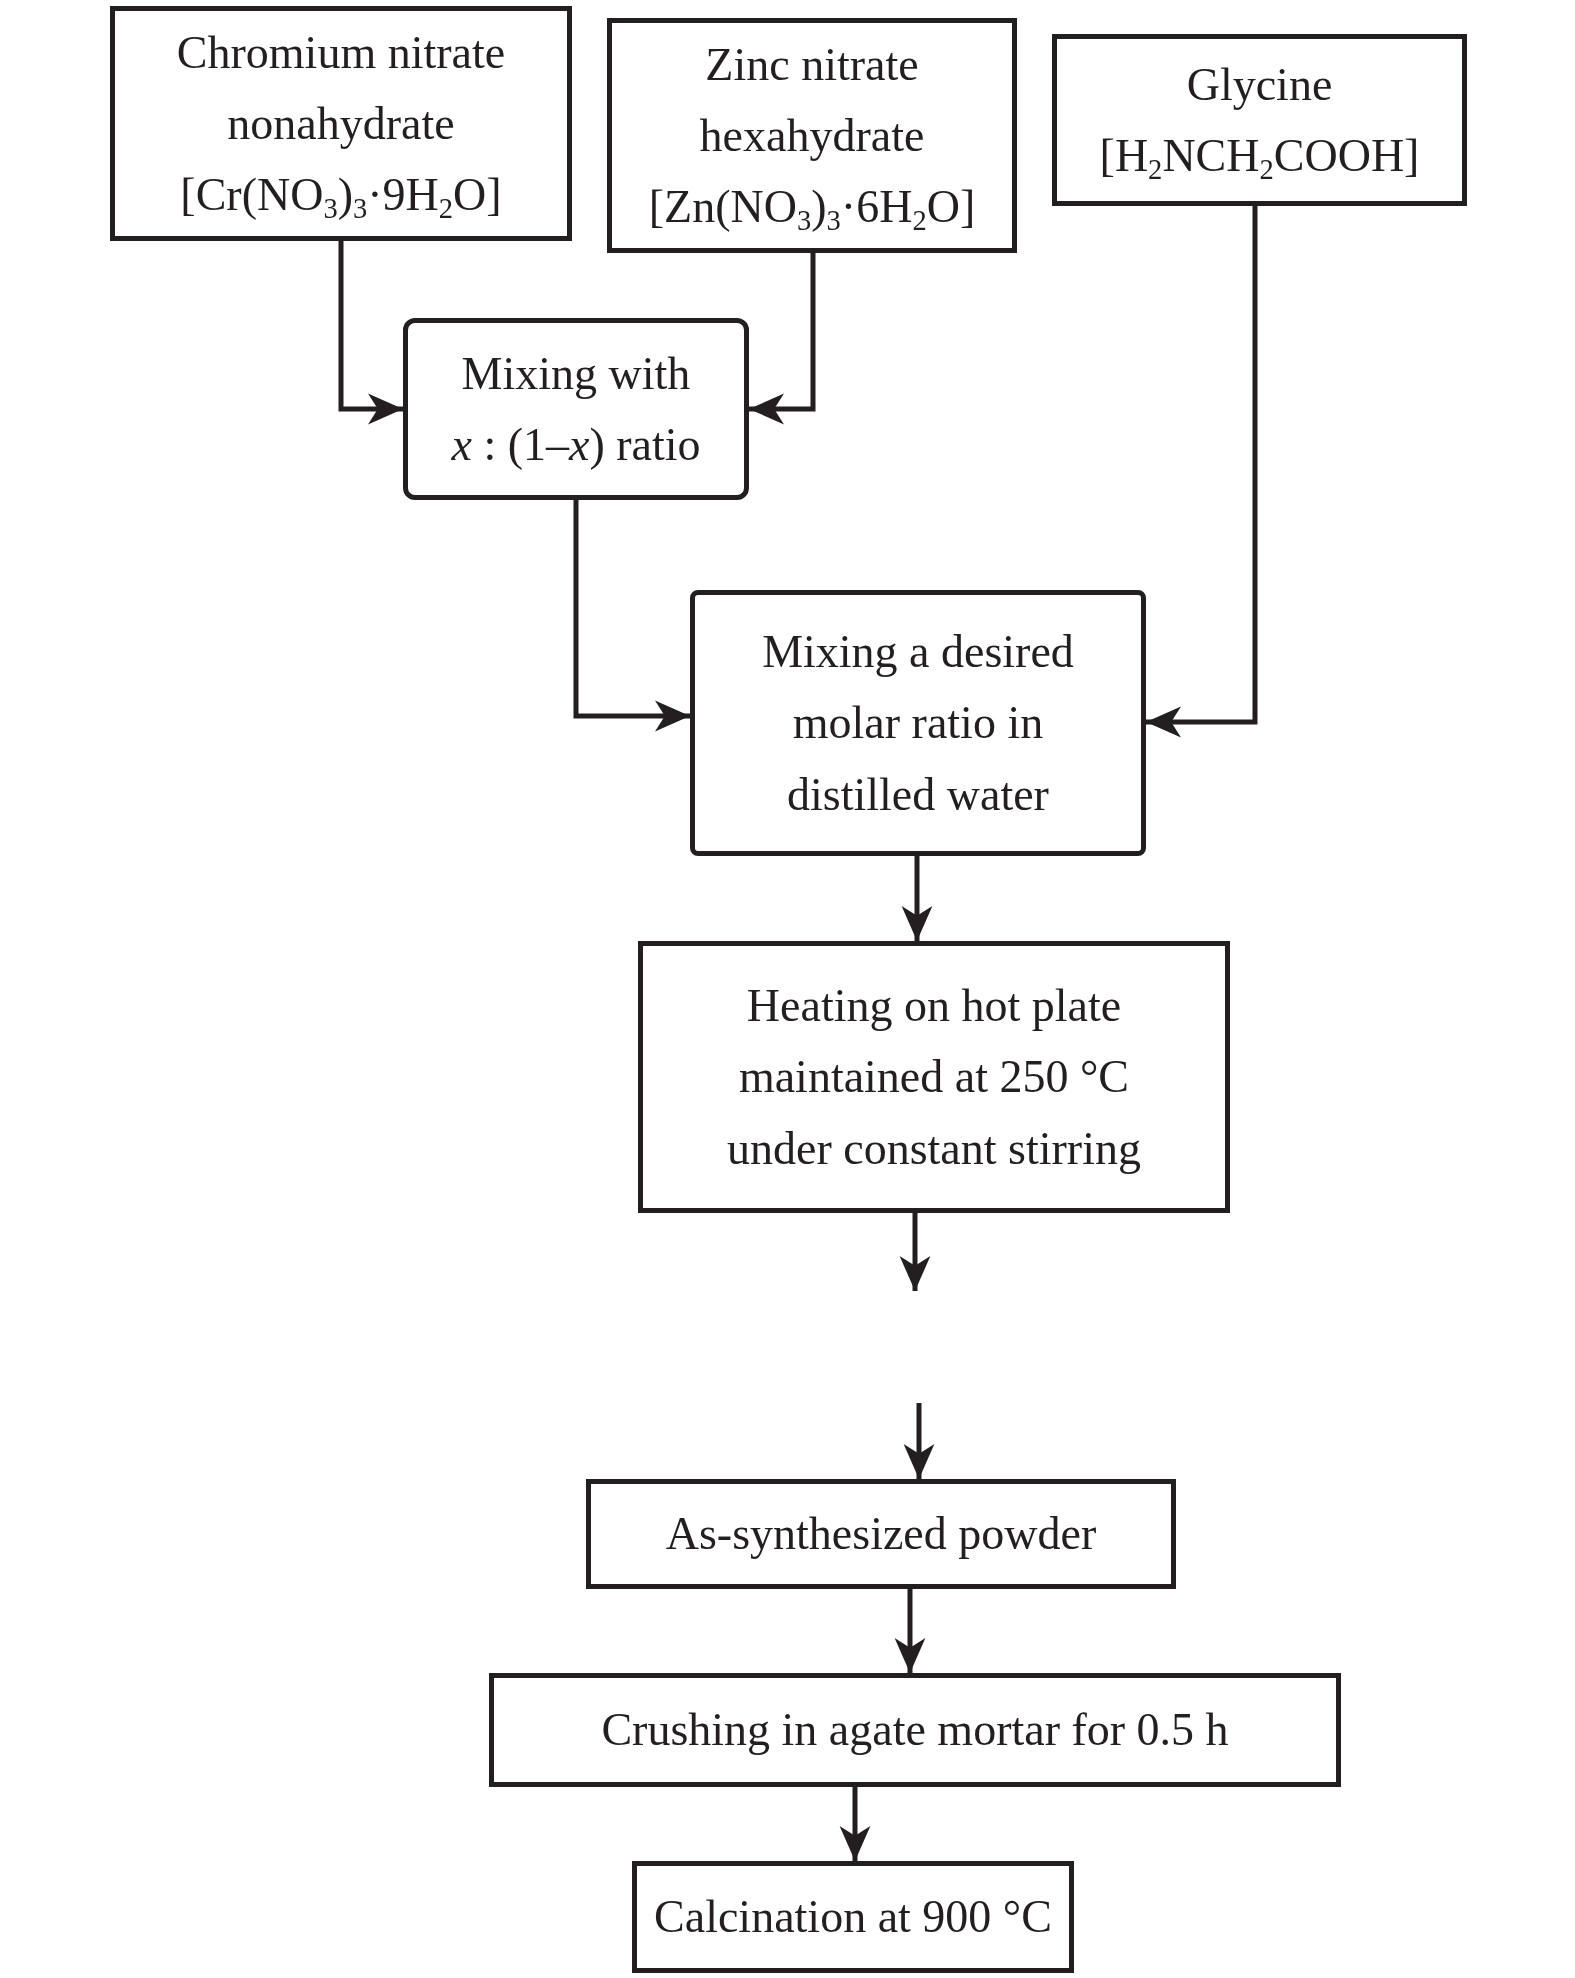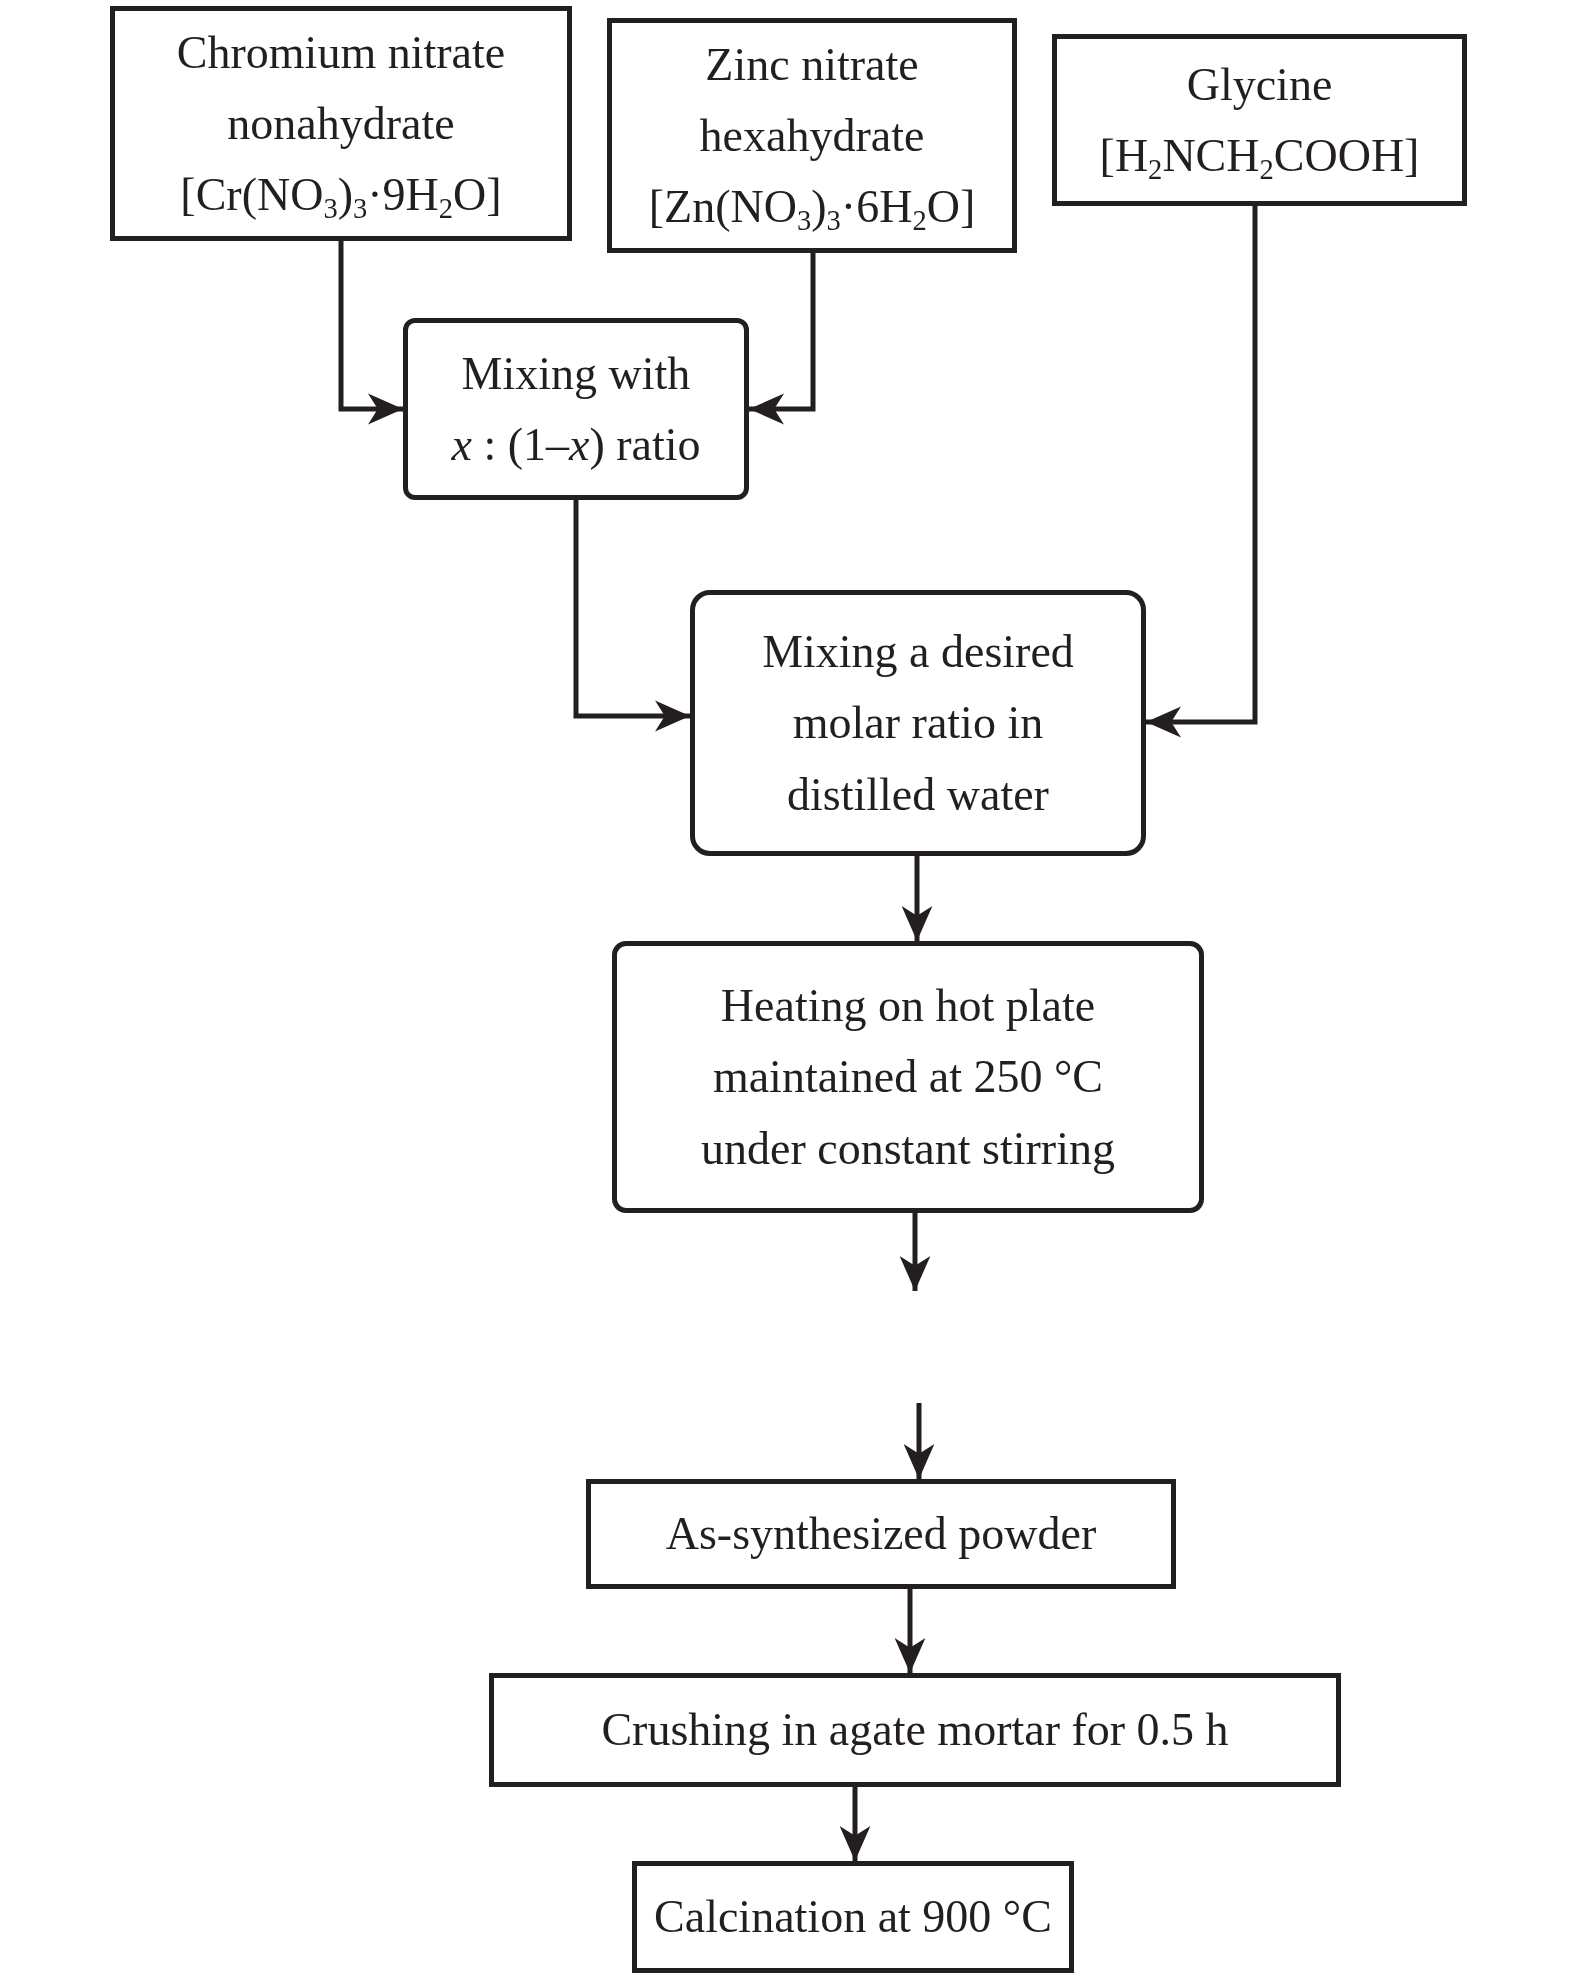--- a/index.html
+++ b/index.html
@@ -24,36 +24,36 @@
     background: #ffffff;
     display: flex;
     align-items: center;
     justify-content: center;
     text-align: center;
     font-size: 46px;
     line-height: 1.55;
     padding: 0 2px;
   }
   .node.rounded-sm { border-radius: 12px; }
-  .node.rounded-lg { border-radius: 20px; }
+  .node.rounded-lg { border-radius: 8px; }
   .node sub {
     font-size: 62%;
     line-height: 0;
     vertical-align: baseline;
     position: relative;
     top: 0.28em;
   }
   .node i { font-style: italic; }
 
   #node-chromium     { left: 110px;  top: 6px;    width: 462px; height: 235px; }
   #node-zinc         { left: 607px;  top: 6px;    width: 410px; height: 235px; margin-top: 12px; }
   #node-glycine      { left: 1052px; top: 6px;    width: 415px; height: 172px; margin-top: 28px; }
   #node-mixing_ratio { left: 403px;  top: 318px;  width: 346px; height: 182px; }
   #node-mixing_water { left: 690px;  top: 590px;  width: 456px; height: 266px; }
-  #node-heating      { left: 612px;  top: 941px;  width: 592px; height: 272px; border-radius: 14px; }
+  #node-heating      { left: 638px;  top: 941px;  width: 592px; height: 272px; }
   #node-combustion   { left: 746px;  top: 1291px; width: 350px; height: 112px; }
   #node-powder       { left: 586px;  top: 1479px; width: 590px; height: 110px; }
   #node-crushing     { left: 489px;  top: 1673px; width: 852px; height: 114px; }
   #node-calcination  { left: 632px;  top: 1861px; width: 442px; height: 112px; }
 </style>
 </head>
 <body>
 
 <div id="figure">
 

